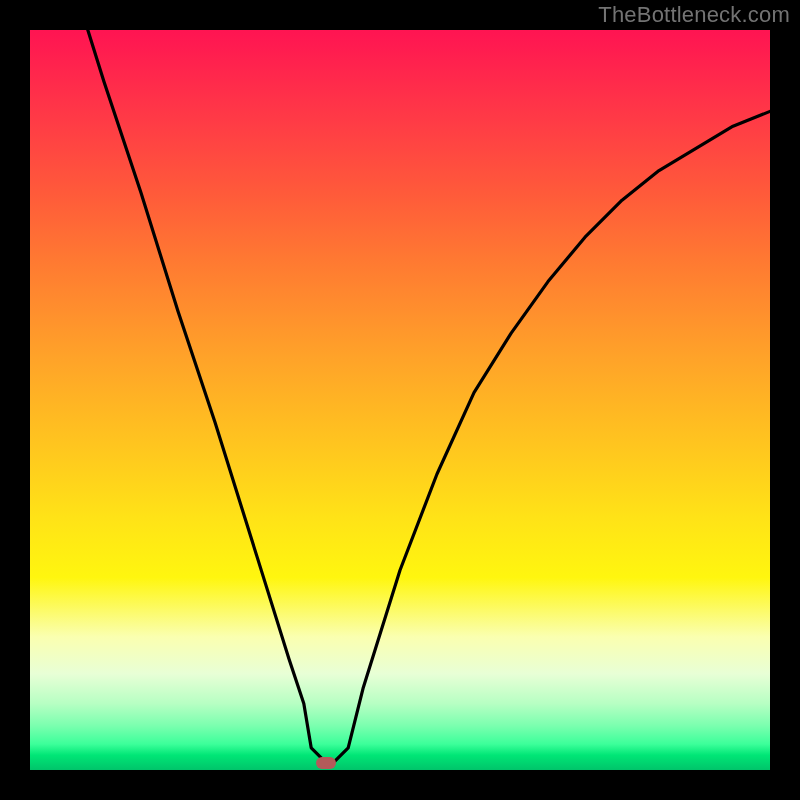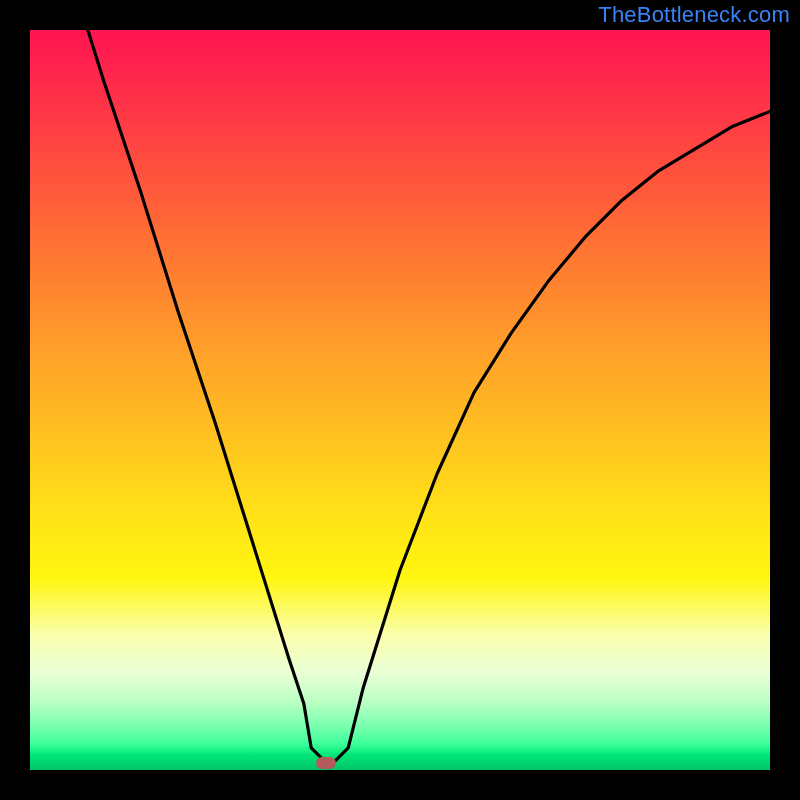--- a/index.html
+++ b/index.html
@@ -14,21 +14,21 @@
   .outer {
     position: relative;
     width: 800px;
     height: 800px;
     background: #000;
   }
   .watermark {
     position: absolute;
     top: 2px;
     right: 10px;
-    color: #3b82f6;
+    color: #737373;
     font-size: 22px;
     font-weight: 500;
     letter-spacing: 0.2px;
     z-index: 5;
   }
   .plot-frame {
     position: absolute;
     left: 30px;
     top: 30px;
     width: 740px;

